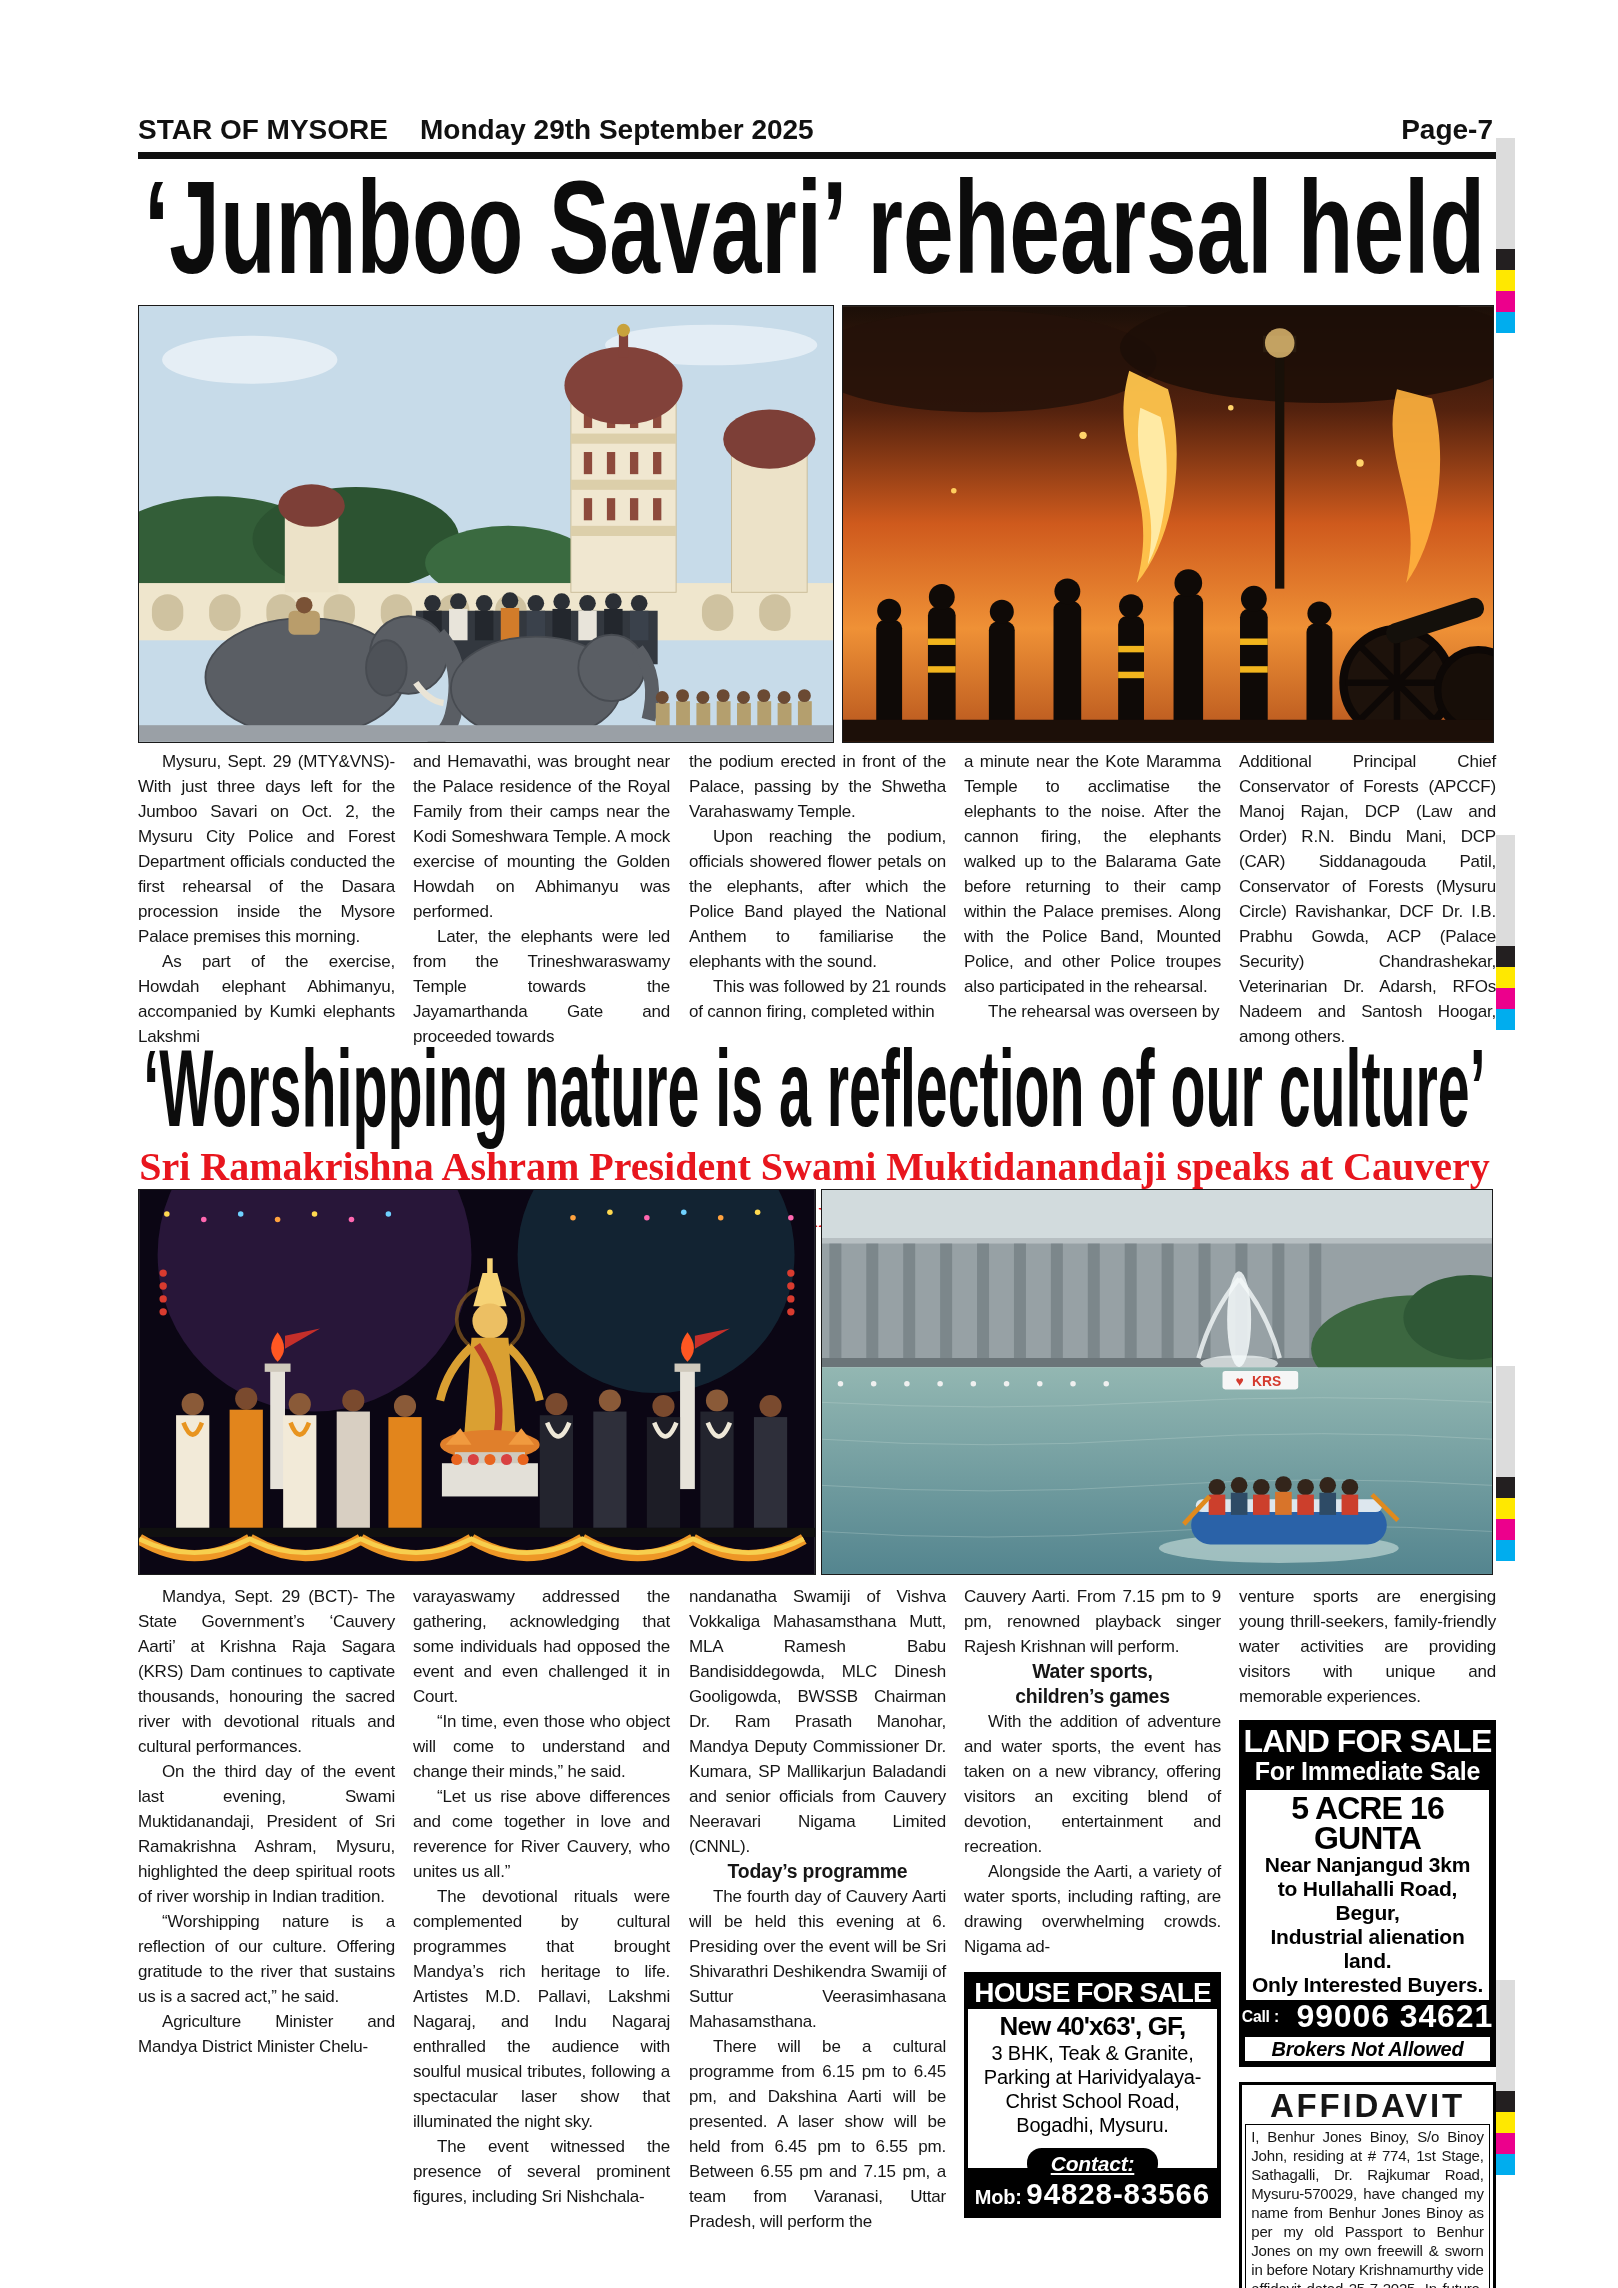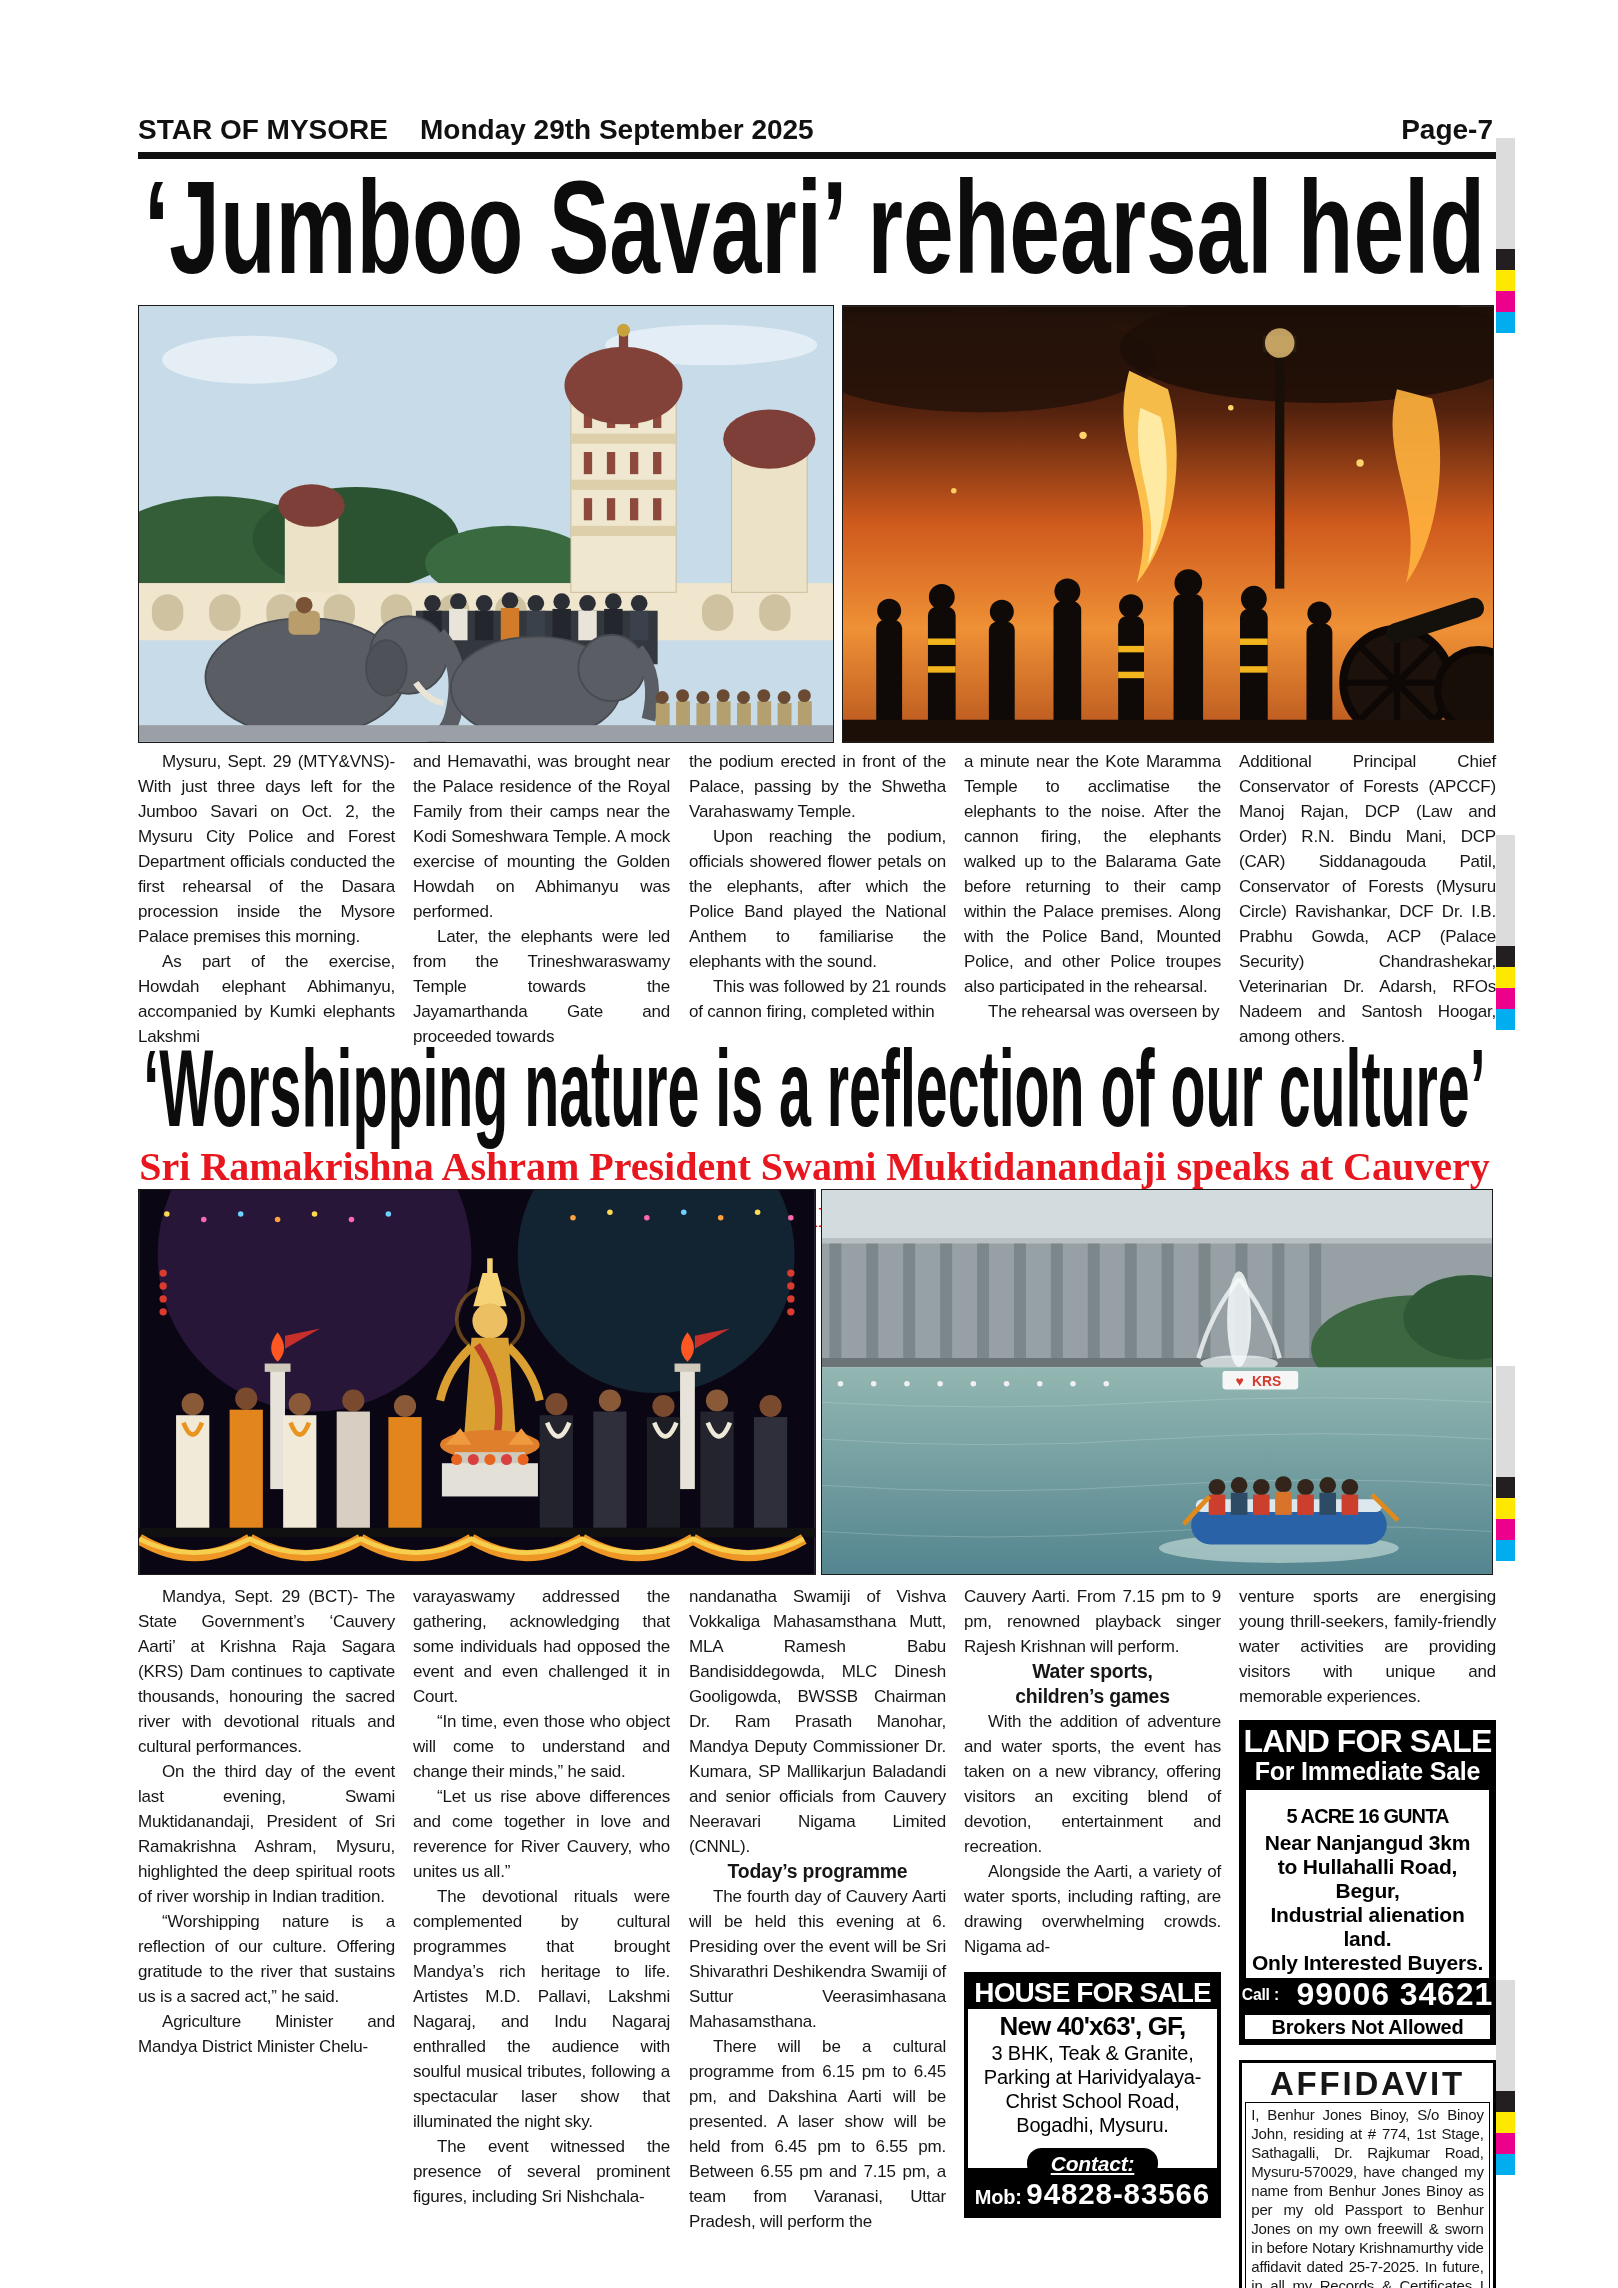--- a/index.html
+++ b/index.html
@@ -32,27 +32,27 @@
   .col p.para{text-indent:24px;}
   .col p.cont{text-indent:0;}
   .col .sub{font-weight:bold;text-align:center;font-size:19.4px;line-height:25px;text-indent:0;}
   
   .ad-land{margin-top:11px;border:2.8px solid #000;background:#000;}
   .land-head{background:#000;color:#fff;text-align:center;padding:1.8px 0 3.7px;}
   .lt1{font-size:32px;font-weight:bold;letter-spacing:-0.9px;line-height:34px;}
   .lt2{font-size:25px;font-weight:bold;line-height:27px;}
   .land-body{background:#fff;color:#000;border:2.8px solid #000;margin:0 2.8px;text-align:center;
              font-weight:bold;padding:2.8px 1.8px;}
-  .lb1{font-size:20px;line-height:30px;letter-spacing:-0.9px;margin-top:8px;}
+  .lb1{font-size:32px;line-height:30px;letter-spacing:-0.9px;}
   .lb{font-size:21px;line-height:24px;}
   .land-call{background:#000;color:#fff;text-align:center;padding:1.8px 0;}
   .lc1{font-size:15.7px;font-weight:bold;vertical-align:5.5px;}
   .lc2{font-size:32px;font-weight:bold;letter-spacing:0.9px;margin-left:13px;}
   .land-foot{background:#fff;color:#000;border:1.8px solid #000;margin:0 2.8px 2.8px;text-align:center;
-             font-weight:bold;font-size:20px;line-height:24px;}
+             font-weight:bold;font-size:20px;line-height:24px;font-style:italic;}
   
   .ad-house{margin-top:13px;background:#000;padding:3.7px;text-align:center;}
   .house-title{color:#fff;font-size:28px;font-weight:bold;letter-spacing:-0.9px;line-height:33px;}
   .house-body{background:#fff;color:#000;padding:3.7px 3.7px 0;position:relative;}
   .hb1{font-size:26px;font-weight:bold;line-height:29px;letter-spacing:-0.9px;}
   .hb{font-size:20px;line-height:24px;}
   .house-pill{display:inline-block;background:#000;color:#fff;font-weight:bold;font-style:italic;
               text-decoration:underline;font-size:21px;border-radius:14.8px;padding:2.8px 24px;
               position:relative;bottom:-11px;}
   .house-phone{color:#fff;padding:13px 0 3.7px;}

